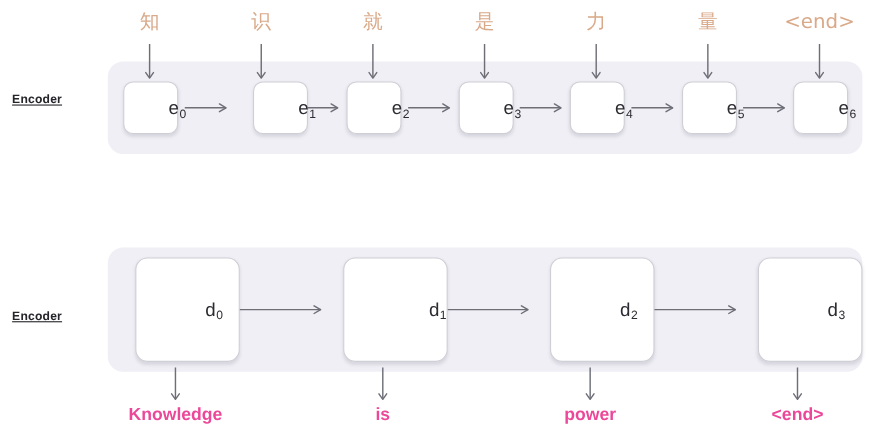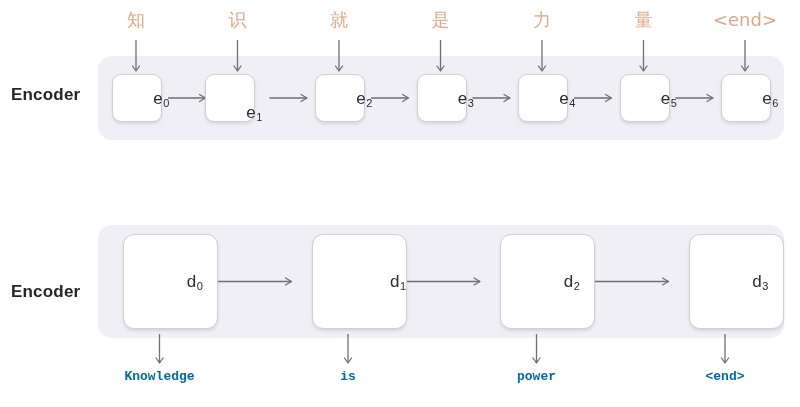--- a/index.html
+++ b/index.html
@@ -8,25 +8,26 @@
     background:#ffffff;
     font-family:"Liberation Sans","DejaVu Sans",sans-serif;
     overflow:hidden;
     position:relative;
   }
   .stage{position:absolute;left:0;top:0;width:800px;height:407px;}
 
   
   .row-label{
     position:absolute;
-    font-size:17px;
+    font-size:11px;
     font-weight:bold;
     color:#25252b;
     letter-spacing:.2px;
     white-space:nowrap;
+    text-decoration:underline;
   }
   #encoder-label{left:11px;top:85px;}
   #decoder-label{left:11px;top:282px;}
 
   
   .panel{
     position:absolute;
     background:#f0eff5;
     border-radius:14px;
   }
@@ -70,27 +71,26 @@
     font-size:18px;
     color:#d9a989;
     text-align:center;
     white-space:nowrap;
     line-height:1;
     font-family:"DejaVu Sans","Liberation Sans",sans-serif;
   }
   .token-out{
     position:absolute;
     top:370px;
-    font-size:13px;
+    font-size:16px;
     font-weight:bold;
-    color:#0369a1;
+    color:#ec4899;
     text-align:center;
     white-space:nowrap;
     line-height:1;
-    font-family:Liberation Mono, monospace;
   }
 
   
   #arrow-layer{
     position:absolute;left:0;top:0;width:800px;height:407px;
     pointer-events:none;
   }
   .arrow-line{stroke:#6e6e77;stroke-width:1.3;fill:none;}
   .arrow-head{stroke:#6e6e77;stroke-width:1.3;fill:none;stroke-linecap:round;stroke-linejoin:round;}
 </style>
@@ -146,21 +146,21 @@
       <line x1="404.5" y1="281.5" x2="480" y2="281.5" class="arrow-line"></line>
       <polyline points="474,278 480,281.5 474,285" class="arrow-head"></polyline>
       <line x1="593" y1="281.5" x2="668.5" y2="281.5" class="arrow-line"></line>
       <polyline points="662.5,278 668.5,281.5 662.5,285" class="arrow-head"></polyline>
     </svg>
 
   <div id="dynamic-nodes">
       <div class="cell enc-cell" style="left: 112px; top: 74px;">
         <span class="cell-text">e<sub>0</sub></span>
       </div>
-      <div class="cell enc-cell" style="left: 205px; top: 74px; align-items: flex-end;">
+      <div class="cell enc-cell" style="left: 230px; top: 74px;">
         <span class="cell-text">e<sub>1</sub></span>
       </div>
       <div class="cell enc-cell" style="left: 315px; top: 74px;">
         <span class="cell-text">e<sub>2</sub></span>
       </div>
       <div class="cell enc-cell" style="left: 416.5px; top: 74px;">
         <span class="cell-text">e<sub>3</sub></span>
       </div>
       <div class="cell enc-cell" style="left: 518px; top: 74px; justify-content: center;">
         <span class="cell-text">e<sub>4</sub></span>

